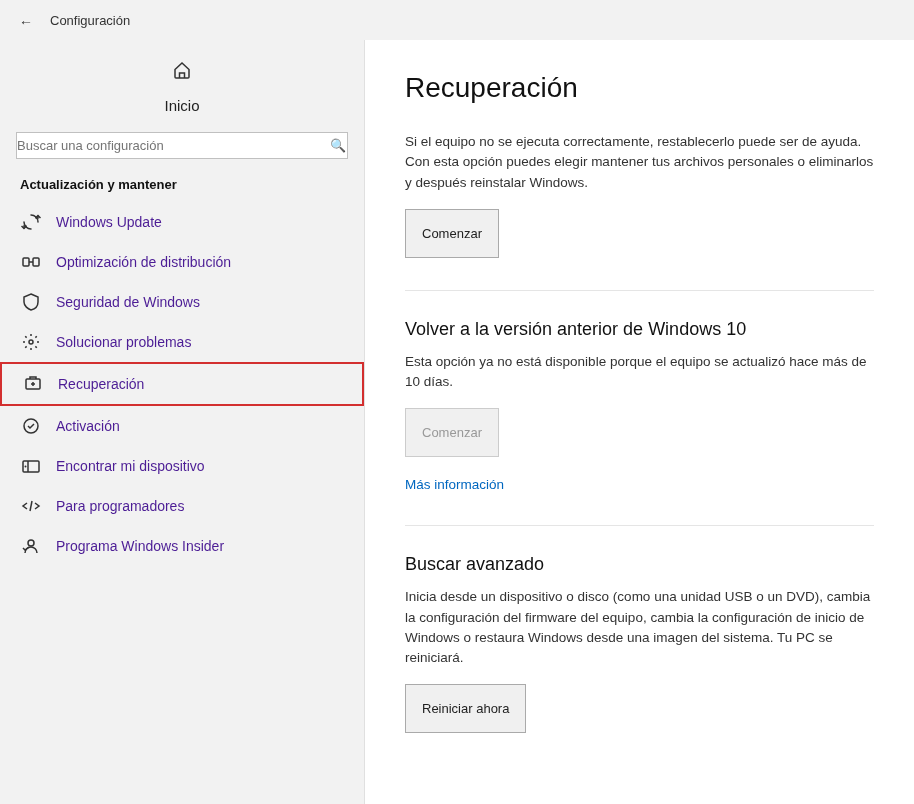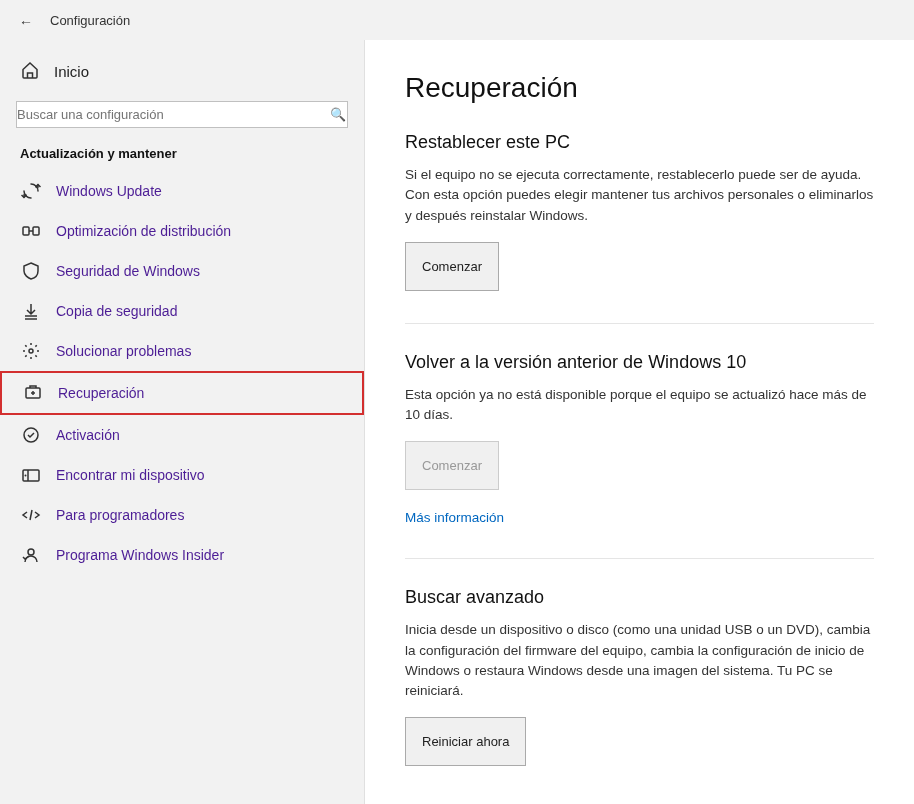--- a/index.html
+++ b/index.html
@@ -56,20 +56,21 @@
     }
 
     .sidebar-home {
       display: flex;
       align-items: center;
       gap: 14px;
       padding: 10px 20px;
       cursor: pointer;
       font-size: 15px;
       color: #222;
+      flex-direction: column;
     }
 
     .sidebar-search {
       margin: 8px 16px 14px 16px;
       display: flex;
       align-items: center;
       background: #fff;
       border: 1px solid #c0c0c0;
       padding: 5px 0;
       gap: 8px;
@@ -246,30 +247,20 @@
 
     <div class="sidebar-item">
       <span class="item-icon">
         <svg class="icon-svg" viewBox="0 0 20 20" fill="none" stroke="#333" stroke-width="1.5">
           <path d="M10 2l7 3v5c0 4-3 7-7 8C7 17 3 14 3 10V5l7-3z"></path>
         </svg>
       </span>
       <span>Seguridad de Windows</span>
     </div>
 
-    <div class="sidebar-item">
-      <span class="item-icon">
-        <svg class="icon-svg" viewBox="0 0 20 20" fill="none" stroke="#333" stroke-width="1.5">
-          <path d="M10 3v10M6 9l4 4 4-4"></path>
-          <path d="M4 15h12"></path>
-          <line x1="4" y1="18" x2="16" y2="18"></line>
-        </svg>
-      </span>
-      <span>Copia de seguridad</span>
-    </div>
 
     <div class="sidebar-item">
       <span class="item-icon">
         <svg class="icon-svg" viewBox="0 0 20 20" fill="none" stroke="#333" stroke-width="1.5">
           <circle cx="10" cy="10" r="2"></circle>
           <path d="M10 4V2M10 18v-2M4 10H2M18 10h-2"></path>
           <path d="M5.636 5.636L4.222 4.222M15.778 15.778l-1.414-1.414"></path>
           <path d="M5.636 14.364l-1.414 1.414M15.778 4.222l-1.414 1.414"></path>
         </svg>
       </span>
@@ -330,21 +321,20 @@
       <span>Programa Windows Insider</span>
     </div>
 
   </div>
 
   <div class="content">
 
     <h1 class="content-title">Recuperación</h1>
 
     <div class="section">
-      <h2 class="section-title">Restablecer este PC</h2>
       <p class="section-desc">Si el equipo no se ejecuta correctamente, restablecerlo puede ser de ayuda. Con esta opción puedes elegir mantener tus archivos personales o eliminarlos y después reinstalar Windows.</p>
       <button class="btn">Comenzar</button>
     </div>
 
     <hr class="divider">
 
     <div class="section">
       <h2 class="section-title">Volver a la versión anterior de Windows 10</h2>
       <p class="section-desc">Esta opción ya no está disponible porque el equipo se actualizó hace más de 10 días.</p>
       <button class="btn disabled">Comenzar</button>

